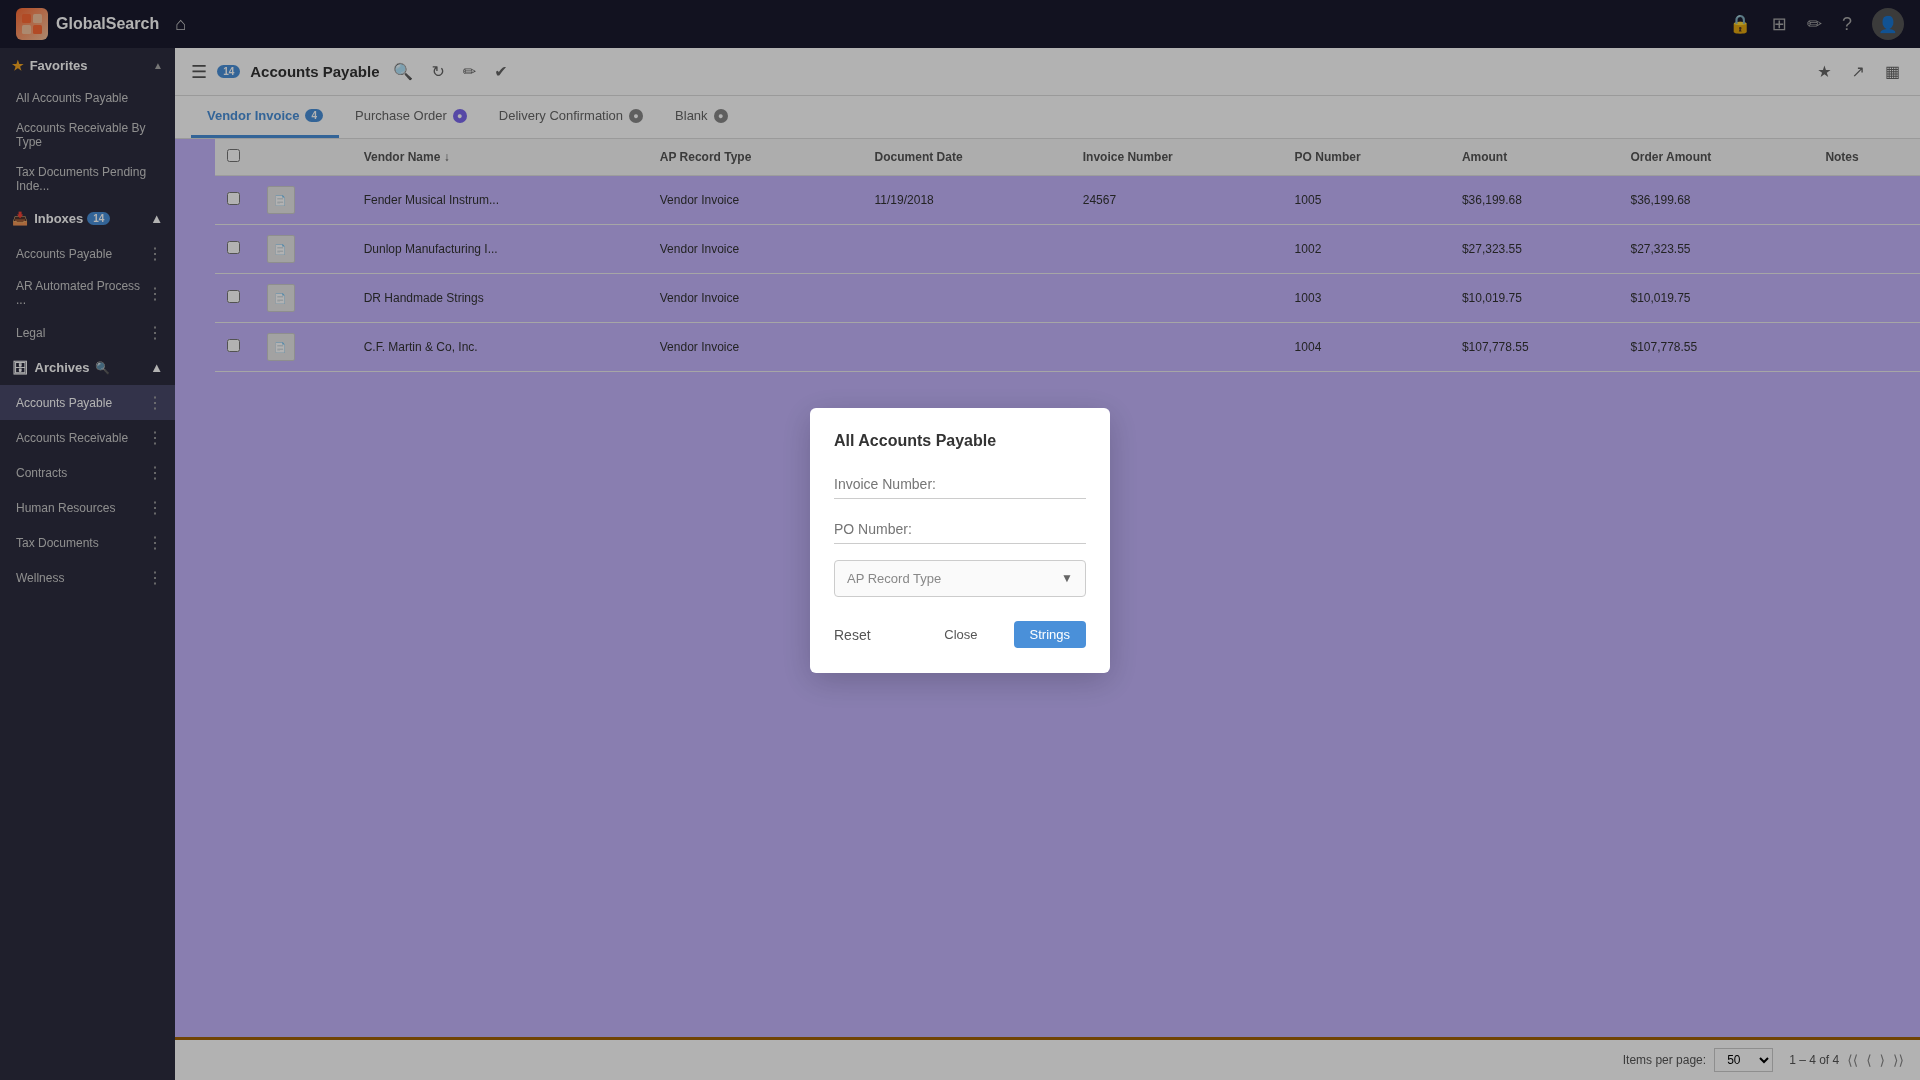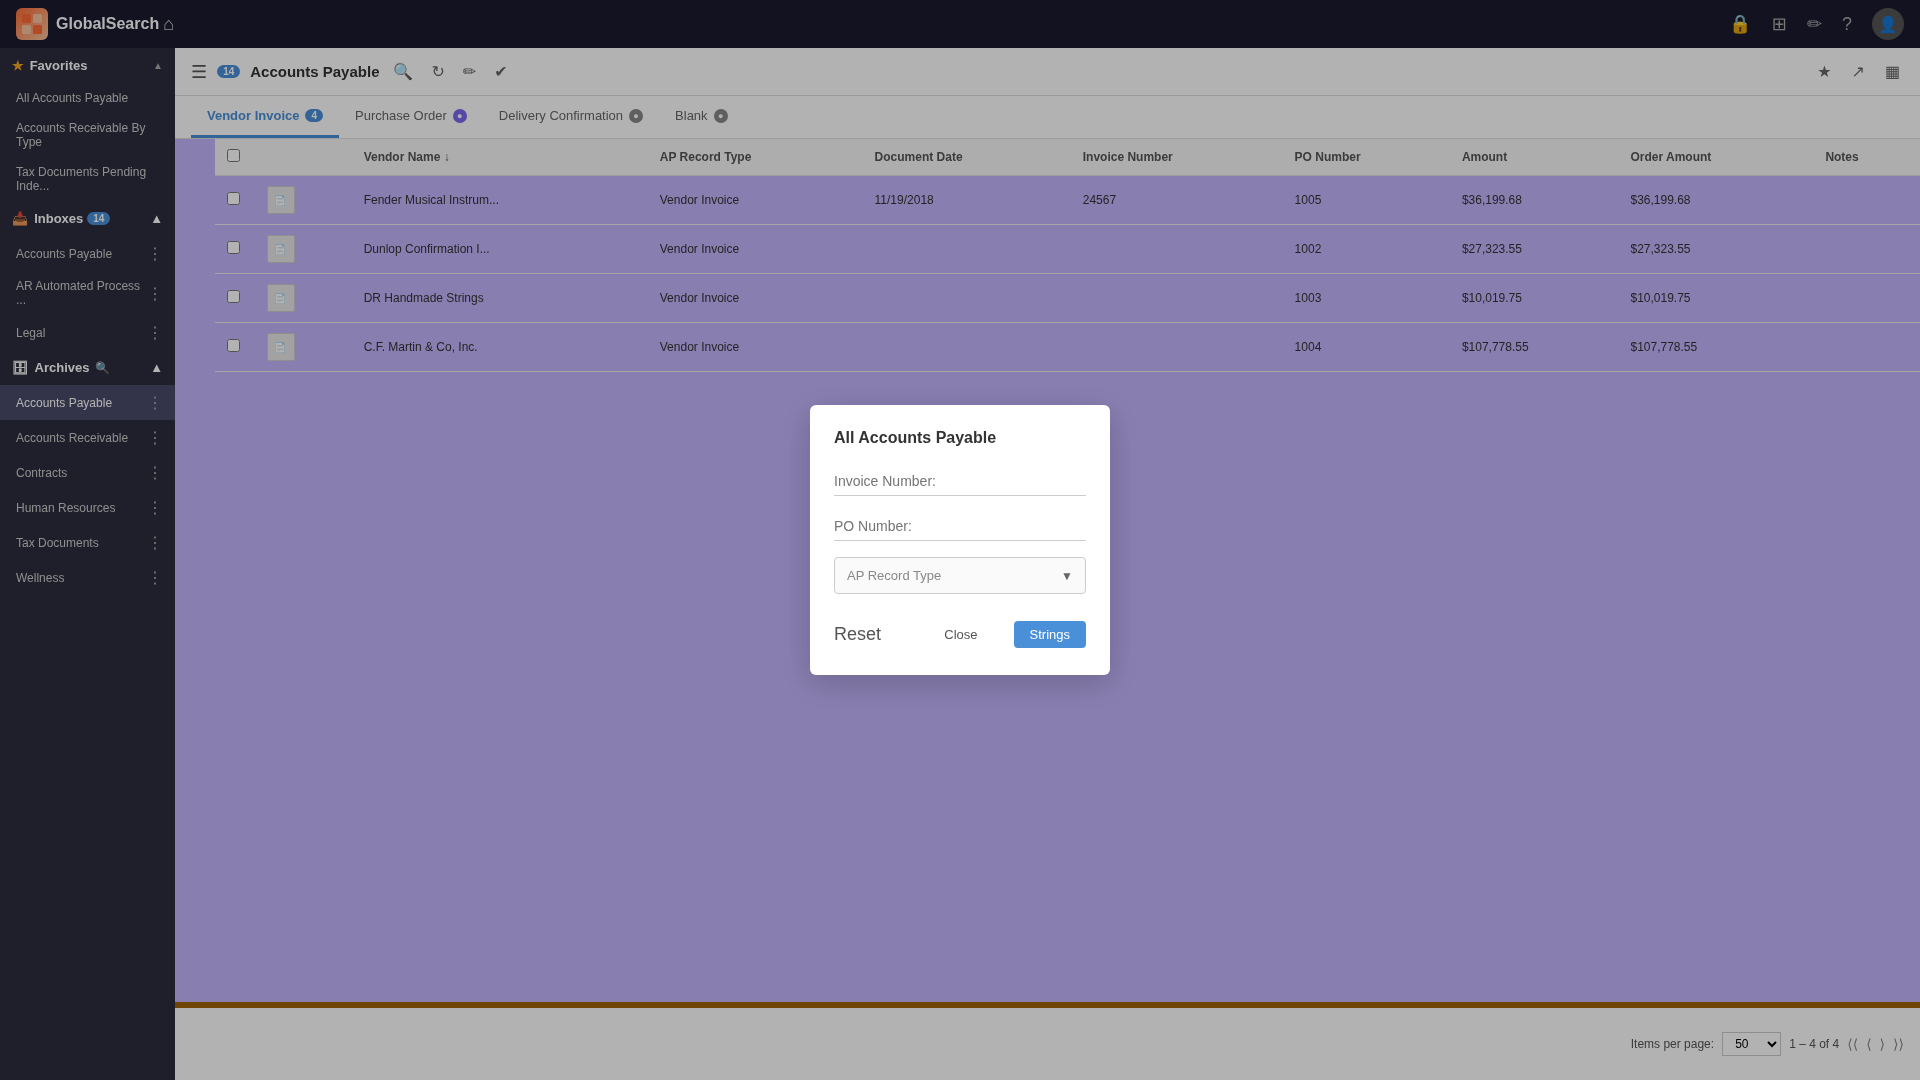--- a/index.html
+++ b/index.html
@@ -10,21 +10,21 @@
       background: #1a1a2e;
       height: 48px;
       display: flex;
       align-items: center;
       padding: 0 16px;
       justify-content: space-between;
       position: fixed;
       top: 0; left: 0; right: 0;
       z-index: 100;
     }
-    .top-nav-left { display: flex; align-items: center; gap: 4px; justify-content: flex-end; }
+    .top-nav-left { display: flex; align-items: center; gap: 16px; justify-content: flex-end; }
     .logo { display: flex; align-items: center; gap: 8px; }
     .logo-icon { width: 32px; height: 32px; background: linear-gradient(135deg, #ff6b35, #f7c59f); border-radius: 6px; display: flex; align-items: center; justify-content: center; color: white; font-weight: bold; font-size: 14px; }
     .logo-text { color: white; font-size: 16px; font-weight: 600; }
     .home-icon { color: #ccc; font-size: 18px; cursor: pointer; }
     .top-nav-right { display: flex; align-items: center; gap: 20px; }
     .nav-icon { color: #aaa; font-size: 18px; cursor: pointer; }
     .avatar { width: 32px; height: 32px; background: #555; border-radius: 50%; display: flex; align-items: center; justify-content: center; color: white; font-size: 16px; cursor: pointer; }
 
     
     .layout { display: flex; margin-top: 48px; height: calc(1080px - 48px); }
@@ -153,26 +153,26 @@
       white-space: nowrap;
     }
     tbody tr { border-bottom: 1px solid #eee; }
     tbody td { padding: 10px 12px; font-size: 12px; color: #333; }
     .check-col { width: 40px; }
     .doc-thumb { width: 28px; height: 28px; background: #e8e8e8; border: 1px solid #ccc; border-radius: 2px; display: inline-flex; align-items: center; justify-content: center; font-size: 10px; color: #666; }
 
     
     .table-footer {
       background: #fff;
-      border-top: 6px solid #a16207;
-      padding: 24px 16px;
+      border-top: 3px solid #a16207;
+      padding: 8px 16px;
       display: flex;
       align-items: center;
       justify-content: flex-end;
-      gap: 8px;
+      gap: 16px;
       font-size: 12px;
       color: #555;
     }
     .items-per-page { display: flex; align-items: center; gap: 8px; }
     .page-select {
       border: 1px solid #ccc;
       border-radius: 0;
       padding: 3px 8px;
       font-size: 12px;
       background: white;
@@ -241,21 +241,21 @@
     .modal-footer {
       display: flex;
       justify-content: space-between;
       align-items: center;
       margin-top: 24px;
     }
     .btn-reset {
       background: none;
       border: none;
       color: #555;
-      font-size: 18px;
+      font-size: 14px;
       cursor: pointer;
       padding: 6px 0;
     }
     .btn-close {
       background: none;
       border: none;
       color: #555;
       font-size: 13px;
       cursor: pointer;
       padding: 6px 12px;
@@ -441,21 +441,21 @@
       <td>11/19/2018</td>
       <td>24567</td>
       <td>1005</td>
       <td>$36,199.68</td>
       <td>$36,199.68</td>
       <td></td>
     </tr>
             <tr>
       <td class="check-col"><input type="checkbox" style=""></td>
       <td><div class="doc-thumb">📄</div></td>
-      <td>Dunlop Confirmation I...</td>
+      <td>Dunlop Manufacturing I...</td>
       <td>Vendor Invoice</td>
       <td></td>
       <td></td>
       <td>1002</td>
       <td>$27,323.55</td>
       <td>$27,323.55</td>
       <td></td>
     </tr>
             <tr>
       <td class="check-col"><input type="checkbox" style=""></td>

